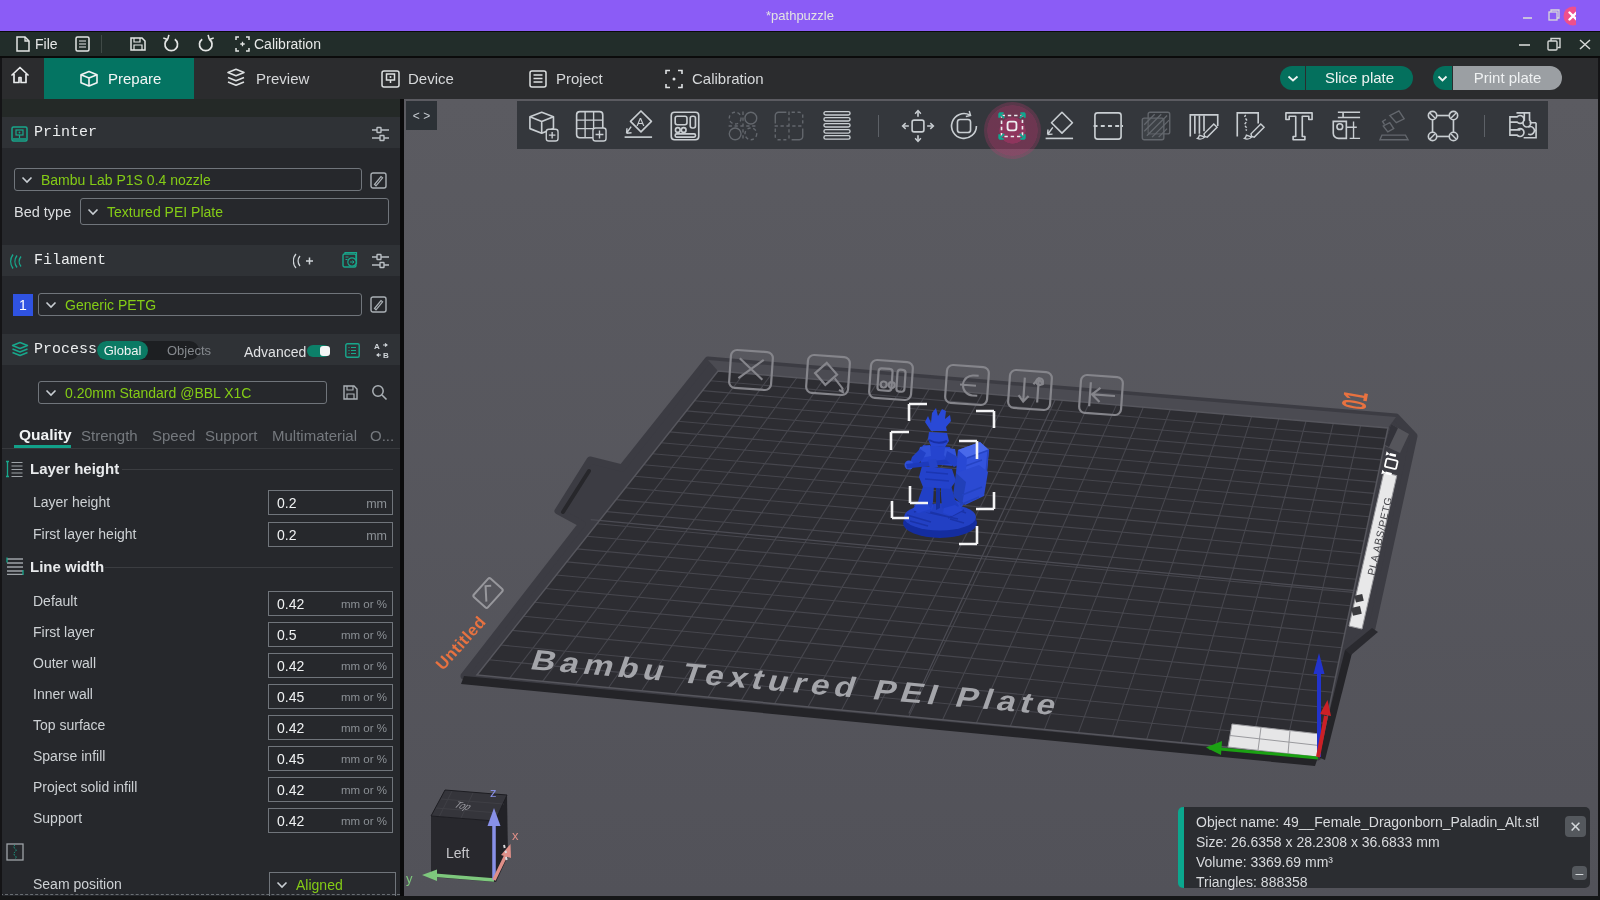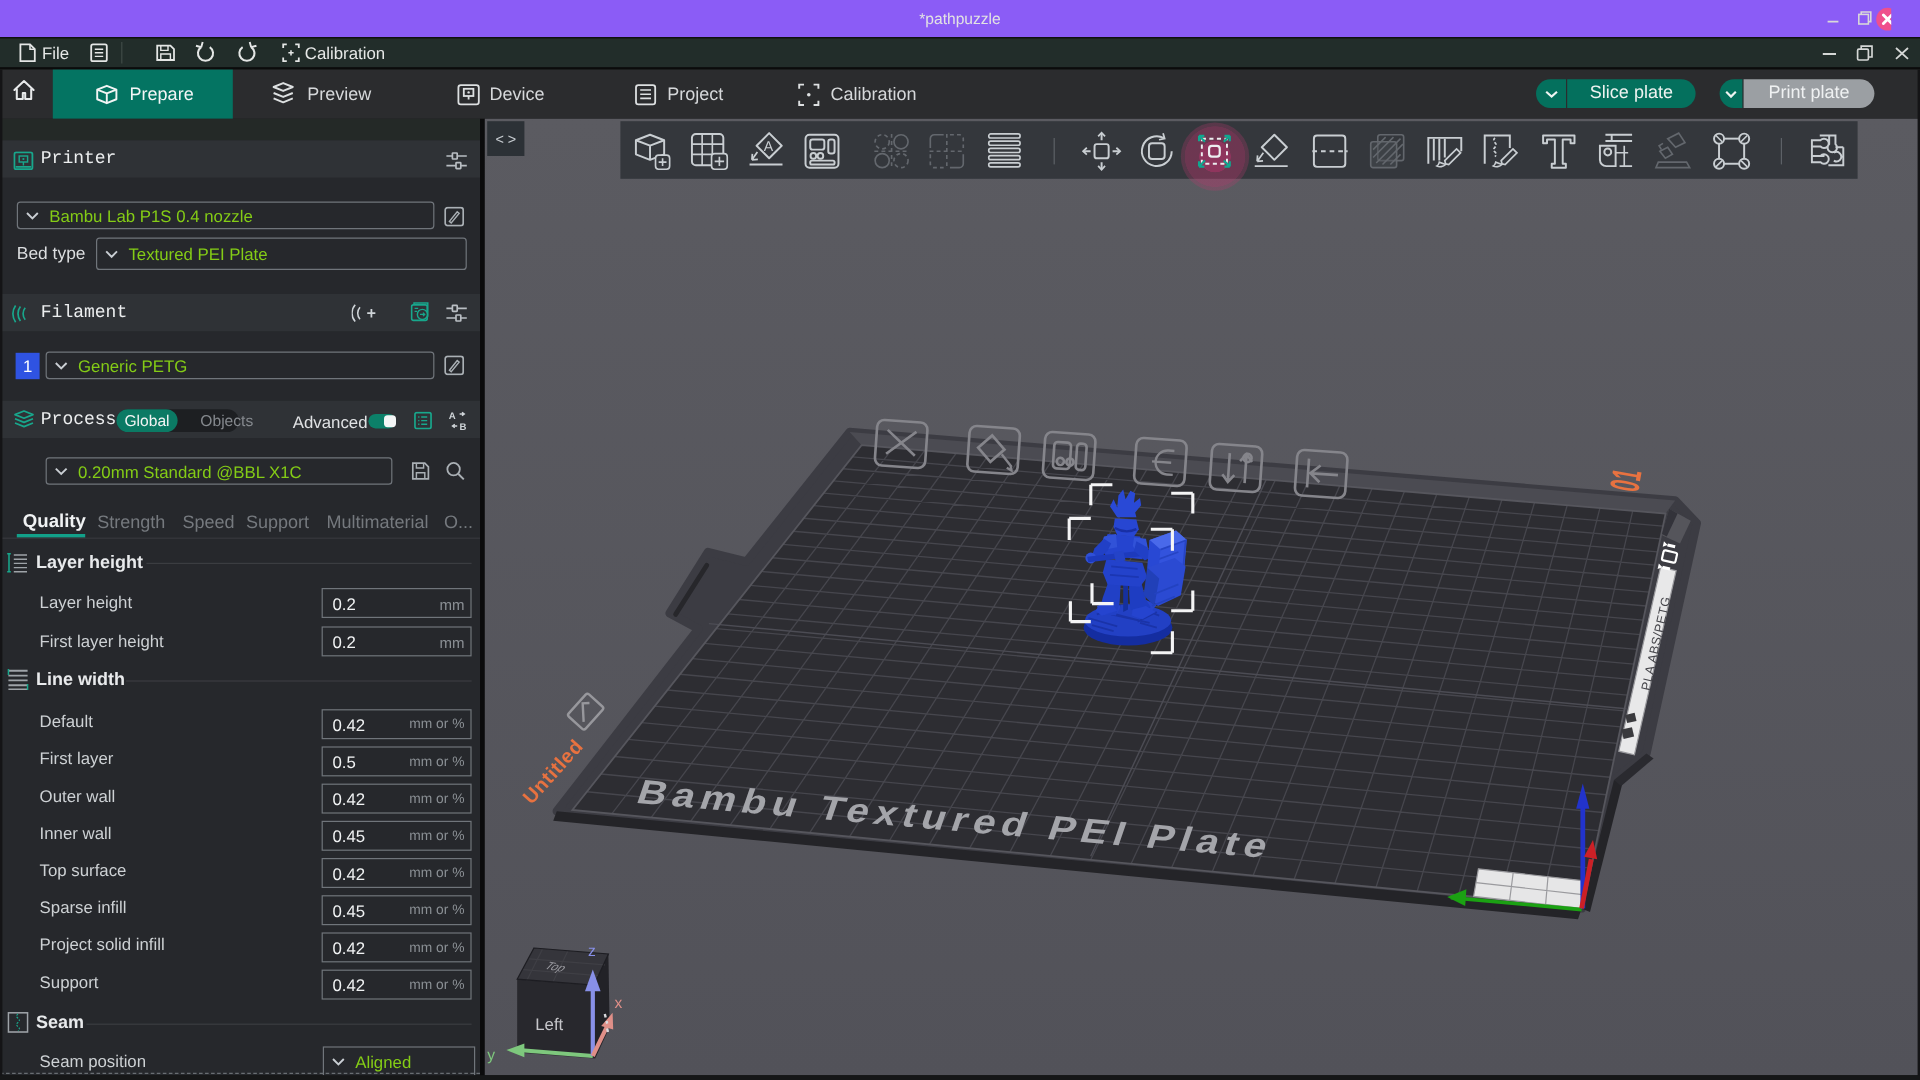--- a/index.html
+++ b/index.html
@@ -324,24 +324,20 @@
   <div class="lab" style="left:33px;top:680px;">Project solid infill</div>
   <div class="vbox" style="left:268px;top:678px;">
       <span class="val">0.42</span>
       <span class="unit">mm or %</span>
     </div>
   <div class="lab" style="left:33px;top:711px;">Support</div>
   <div class="vbox" style="left:268px;top:709px;">
       <span class="val">0.42</span>
       <span class="unit">mm or %</span>
     </div>
-  <div class="ghead" style="top:745px;">
-      <span class="gt">Seam</span>
-      <span class="gl" style="left:72px;"></span>
-    </div>
   <svg class="abs" style="left:6px;top:744px" width="18" height="18" viewBox="0 0 18 18">
     <rect x="1" y="1" width="16" height="16" fill="none" stroke="#9ea3a8" stroke-width="1.3"></rect>
     <path d="M9 2c-1.5 1-1.5 2.5 0 3.5s1.5 2.5 0 3.5 -1.5 2.5 0 3.5 1.5 2.5 0 3.5" fill="none" stroke="#18a78c" stroke-width="1" stroke-dasharray="1.6 1.1"></path>
   </svg>
   <div class="lab" style="left:33px;top:777px;">Seam position</div>
   <div class="combo" style="left:269px;top:773px;width:127px;height:25px;border-radius:0;">
     <svg class="chev" width="12" height="8" viewBox="0 0 12 8">
         <path d="M1.5 1.5l4.5 4.5 4.5-4.5" fill="none" stroke="#c9ced3" stroke-width="1.6"></path>
       </svg>
     Aligned
@@ -620,16 +616,24 @@
 <path d="M437 869.5 L422 875 L437 881 Z" fill="#7ec87d"></path>
 <path d="M494 880 L494 820" stroke="#8890e8" stroke-width="3.5" fill="none"></path>
 <path d="M487.5 826 L494 808 L500.5 826 Z" fill="#8890e8"></path>
 <path d="M494 880 L508 851" stroke="#df8f88" stroke-width="3.5" fill="none"></path>
 <path d="M501 855 L510.5 844 L511 858 Z" fill="#df8f88"></path>
 <text x="406" y="883" font-size="13" fill="#7ec87d">y</text>
 <text x="490" y="797" font-size="13" fill="#8890e8">z</text>
 <text x="512" y="840" font-size="13" fill="#df8f88">x</text>
 <path d="M504 845l2 8M506 857l1 5" stroke="#d8d8dc" stroke-width="2" stroke-dasharray="3 3"></path>
 </svg>
+  <div id="infobox">
+    <div class="txt">Object name: 49__Female_Dragonborn_Paladin_Alt.stl<br>
+Size: 26.6358 x 28.2308 x 36.6833 mm<br>
+Volume: 3369.69 mm³<br>
+Triangles: 888358</div>
+    <div class="ibtn" style="left:381px;top:9px;width:21px;height:21px;font-size:15px;">✕</div>
+    <div class="ibtn" style="left:388px;top:59px;width:15px;height:14px;font-size:14px;">–</div>
+  </div>
 </div>
 <div class="abs" style="left:0;top:58px;width:2px;height:842px;background:#141416;"></div>
 <div class="abs" style="left:1598px;top:58px;width:2px;height:842px;background:#141416;"></div>
 <div id="botborder"></div>
 
 </body></html>

